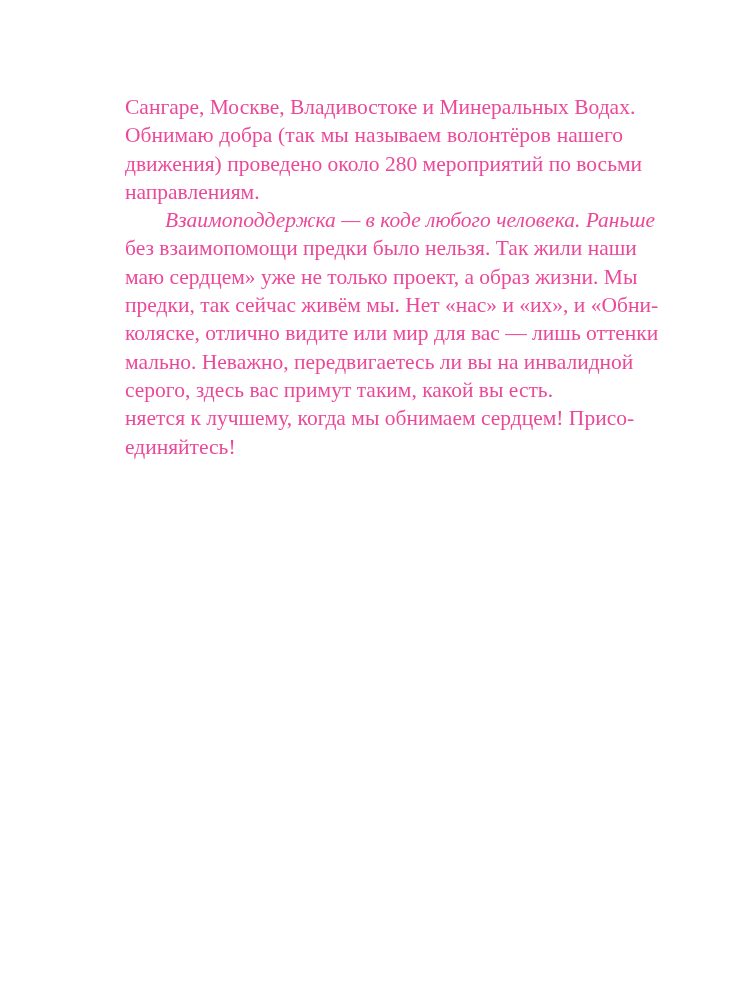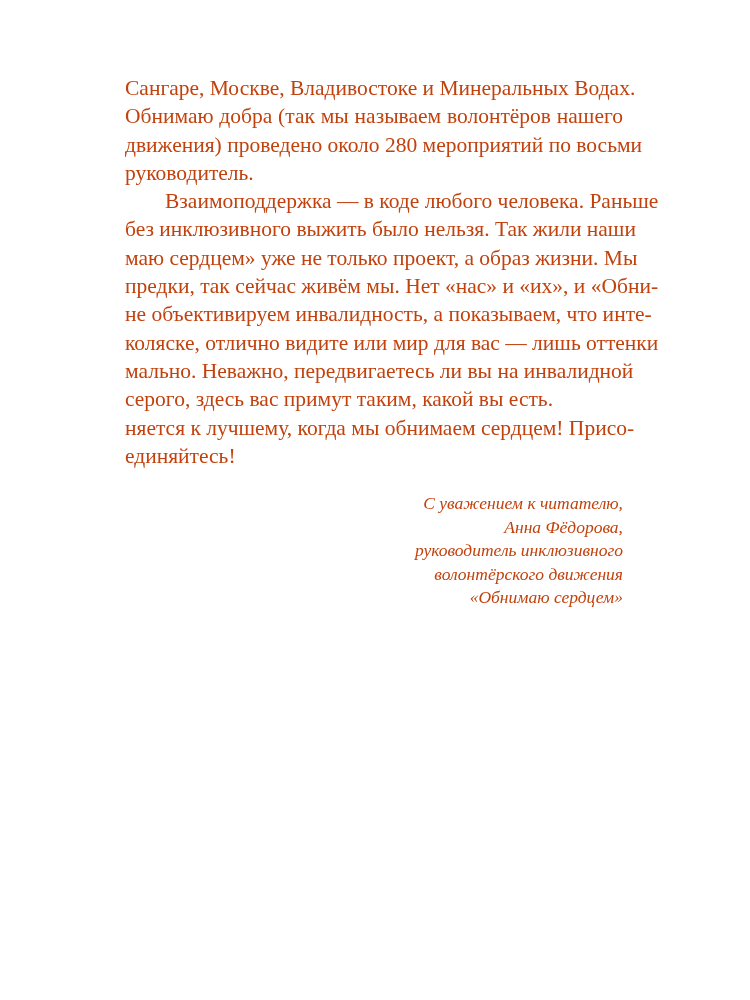--- a/index.html
+++ b/index.html
@@ -1,60 +1,52 @@
 <!DOCTYPE html>
 <html><head>
 <meta charset="utf-8">
 <style>
   html, body { margin: 0; padding: 0; }
   body {
     width: 750px; height: 1000px; background: #ffffff; overflow: hidden;
     position: relative;
   }
   .page {
-    position: absolute; left: 125px; top: 74px; width: 498px;
+    position: absolute; left: 125px; top: 93px; width: 498px;
     font-family: "Liberation Serif", "DejaVu Serif", serif;
-    font-size: 21.5px; line-height: 28.3px; color: #c2410c;
+    font-size: 21.5px; line-height: 28.3px; color: #ec4899;
   }
   .line {
     display: block; white-space: nowrap; text-align: justify;
     text-align-last: justify; height: 28.3px;
   }
   .line.last { text-align-last: left; }
-  .line.indent { padding-left: 40px; }
+  .line.indent { padding-left: 40px; font-style: italic; }
   .signature {
     margin-top: 22px;
     font-style: italic; text-align: right; font-size: 17.5px; line-height: 23.5px;
   }
   .signature .sig-line { display: block; white-space: nowrap; }
 </style>
 </head>
 <body>
 
 <div class="page">
   <div>
     <span class="line">Сангаре, Москве, Владивостоке и Минеральных Водах.</span>
     <span class="line">Обнимаю добра (так мы называем волонтёров нашего</span>
     <span class="line">движения) проведено около 280 мероприятий по восьми</span>
-    <span class="line last">руководитель.</span>
+    <span class="line last">направлениям.</span>
   </div>
   <div>
     <span class="line indent">Взаимоподдержка — в коде любого человека. Раньше</span>
-    <span class="line">без инклюзивного выжить было нельзя. Так жили наши</span>
+    <span class="line">без взаимопомощи предки было нельзя. Так жили наши</span>
     <span class="line">маю сердцем» уже не только проект, а образ жизни. Мы</span>
     <span class="line">предки, так сейчас живём мы. Нет «нас» и «их», и «Обни-</span>
-    <span class="line">не объективируем инвалидность, а показываем, что инте-</span>
     <span class="line">коляске, отлично видите или мир для вас — лишь оттенки</span>
     <span class="line">мально. Неважно, передвигаетесь ли вы на инвалидной</span>
     <span class="line last">серого, здесь вас примут таким, какой вы есть.</span>
   </div>
   <div>
     <span class="line">няется к лучшему, когда мы обнимаем сердцем! Присо-</span>
     <span class="line last">единяйтесь!</span>
   </div>
-  <div class="signature">
-    <span class="sig-line">С уважением к читателю,</span>
-    <span class="sig-line">Анна Фёдорова,</span>
-    <span class="sig-line">руководитель инклюзивного</span>
-    <span class="sig-line">волонтёрского движения</span>
-    <span class="sig-line">«Обнимаю сердцем»</span>
-  </div>
 </div>
 
 </body></html>

